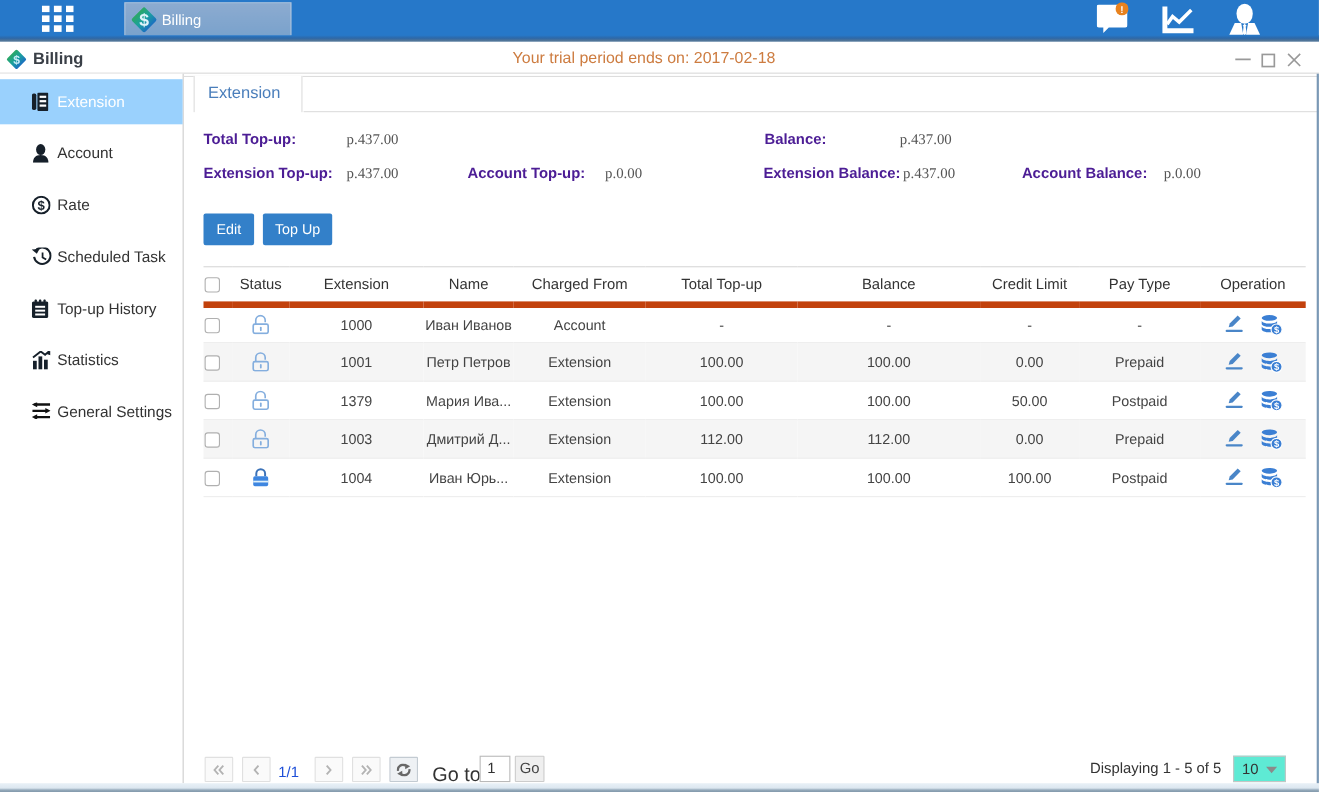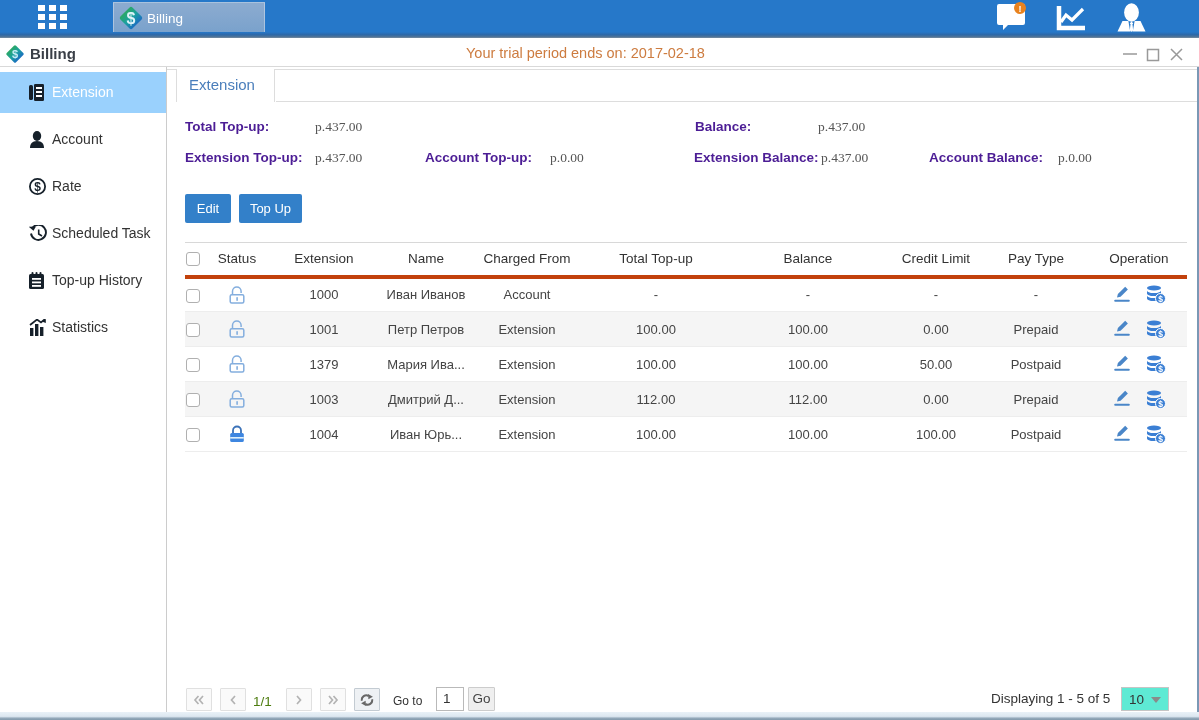--- a/index.html
+++ b/index.html
@@ -30,32 +30,32 @@
 
 .hair { position:absolute; background:#ddd; }
 #tab { position:absolute; left:176px; top:69px; width:99px; height:33px; background:#fff; border-left:1px solid #ddd; border-right:1px solid #ddd; color:#4a7ebb; font-size:15px; text-align:center; line-height:32px; padding-right:7px; }
 .lab { position:absolute; font-weight:bold; font-size:13.5px; color:#4c1d95; }
 .val { position:absolute; font-size:13.5px; color:#555;font-family:Liberation Serif, serif; }
 .btn { position:absolute; top:194px; height:29px; background:#3380c9; color:#fff; font-size:13px; text-align:center; line-height:29px; border-radius:2px; }
 
 
 #grid { position:absolute; left:185px; top:242px; width:1002px; }
 #grid table { border-collapse:collapse; table-layout:fixed; width:1002px; }
-#grid th { height:34px; font-weight:normal; font-size:13.5px; color:#333; border-top:1px solid #d8d8d8; border-bottom:4px solid #c2410c; background:#fff; text-align:center; }
+#grid th { height:34px; font-weight:normal; font-size:13.5px; color:#333; border-top:1px solid #d8d8d8; border-bottom:6px solid #c2410c; background:#fff; text-align:center; }
 #grid td { height:35px; font-size:13px; color:#444; text-align:center; border-bottom:1px solid #ededed; }
 #grid tr.alt td { background:#f5f5f5; }
 .cb { display:inline-block; width:14px; height:14px; border:1px solid #b0b0b0; border-radius:3px; background:#fff; vertical-align:middle; }
 #grid td svg, #grid th svg { vertical-align:middle; }
 
 
 .pbtn { position:absolute; top:688px; width:26px; height:23px; background:#fafafa; border:1px solid #e0e0e0; border-radius:1px; }
 .pbtn.rf { background:#eef1f4; border:1px solid #c3cbd2; }
 .pbtn svg { position:absolute; left:50%; top:50%; transform:translate(-50%,-50%); }
-#pagetext { position:absolute; left:253px; top:694px; font-size:13.5px; color:#4d7c0f; }
-#goto { position:absolute; left:393px; top:694px; font-size:12px; color:#333; }
+#pagetext { position:absolute; left:253px; top:694px; font-size:13.5px; color:#1d4ed8; }
+#goto { position:absolute; left:393px; top:694px; font-size:18px; color:#333; }
 #gotoinput { position:absolute; left:436px; top:687px; width:28px; height:24px; border:1px solid #b9b9b9; background:#fff; font-size:13.5px; color:#333; padding-left:6px; line-height:22px; }
 #gobtn { position:absolute; left:468px; top:687px; width:27px; height:24px; background:#efefef; border:1px solid #ccc; border-radius:1px; text-align:center; line-height:22px; font-size:13.5px; color:#444; }
 #disp { position:absolute; left:991px; top:691px; font-size:13.5px; color:#333; }
 #pgsize { position:absolute; left:1121px; top:687px; width:48px; height:24px; border:1px solid #c5c5c5; background:#5eead4; }
 #pgsize .n { position:absolute; left:7px; top:4px; font-size:13.5px; color:#333; }
 #pgsize .tri { position:absolute; right:7px; top:9px; width:0; height:0; border-left:5px solid transparent; border-right:5px solid transparent; border-top:6px solid #8a8a8a; }
 
 #bottomstrip { position:absolute; left:0; top:712px; width:1199px; height:8px; background:linear-gradient(#e9f1f7 0%, #dce7f0 55%, #94a9ba 78%, #8299ab 100%); }
 #rightedge { position:absolute; left:1197px; top:67px; width:2px; height:645px; background:#7a98b5; }
 </style>
@@ -202,20 +202,33 @@
     <svg width="17" height="17" viewBox="0 0 17 17">
         <g fill="#16202a">
       <rect x="1" y="9" width="3.4" height="8"></rect>
           <rect x="6" y="5" width="3.4" height="12"></rect>
           <rect x="11" y="8" width="3.4" height="9"></rect>
       <path d="M1 6 L8 0.5 L12 3.5 L16 0" fill="none" stroke="#16202a" stroke-width="1.7"></path>
       <path d="M16.8 0 l0 4 l-4 -1.5 z"></path>
     </g>
       </svg>
     <div class="txt">Statistics</div>
+  </div>
+  <div class="sitem" style="top:287px">
+    <svg width="17" height="15" viewBox="0 0 17 15">
+      <g stroke="#111" stroke-width="2.2" fill="none">
+        <path d="M2.5 1.8 h14 M0.5 7.5 h14 M2.5 13.2 h14"></path>
+      </g>
+      <g fill="#111">
+        <path d="M4.8 -0.7 L0 1.8 L4.8 4.3 Z"></path>
+        <path d="M12.2 5 L17 7.5 L12.2 10 Z"></path>
+        <path d="M4.8 10.7 L0 13.2 L4.8 15.7 Z"></path>
+      </g>
+    </svg>
+    <div class="txt">General Settings</div>
   </div>
 </div>
 
 <div class="hair" style="left:167px;top:69px;width:1032px;height:1px"></div>
 <div id="tab">Extension</div>
 <div class="hair" style="left:276px;top:101px;width:923px;height:1px"></div>
 
 <div class="lab" style="left:185px;top:119px">Total Top-up:</div>
 <div class="val" style="left:315px;top:119px">p.437.00</div>
 <div class="lab" style="left:695px;top:119px">Balance:</div>

